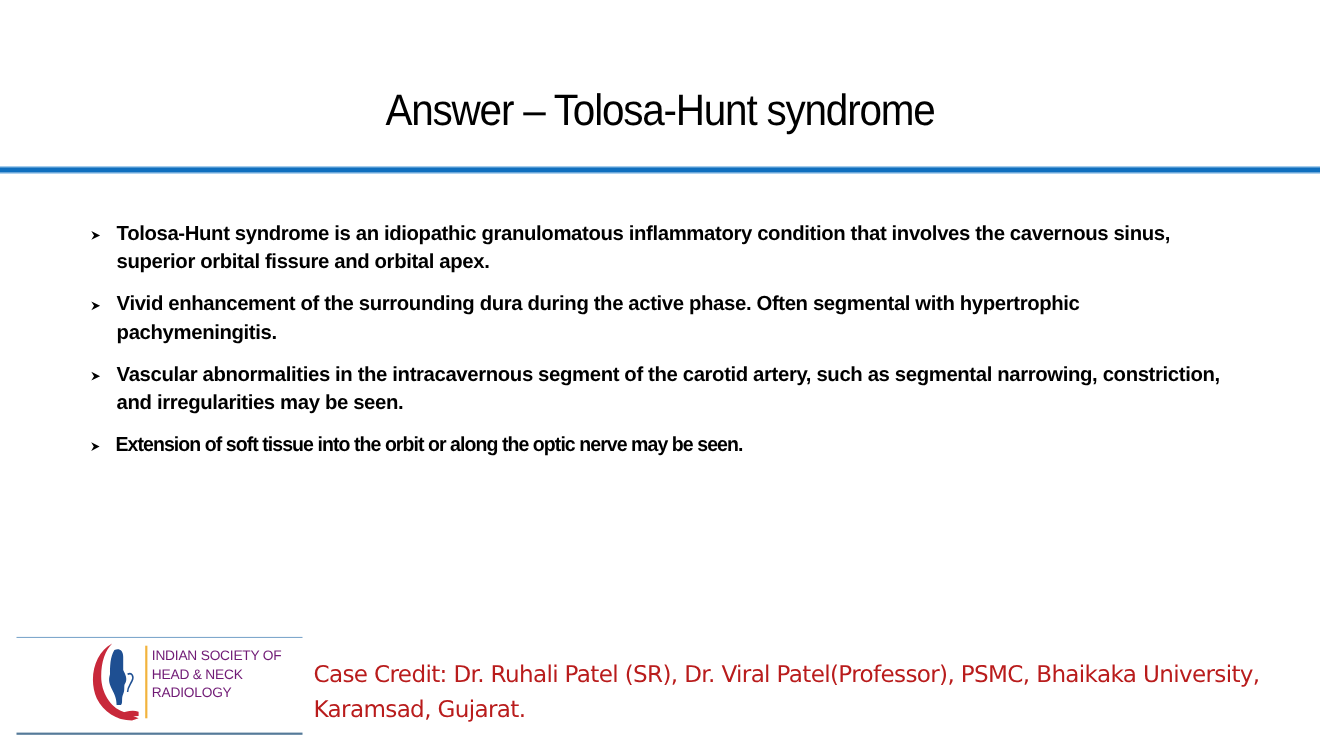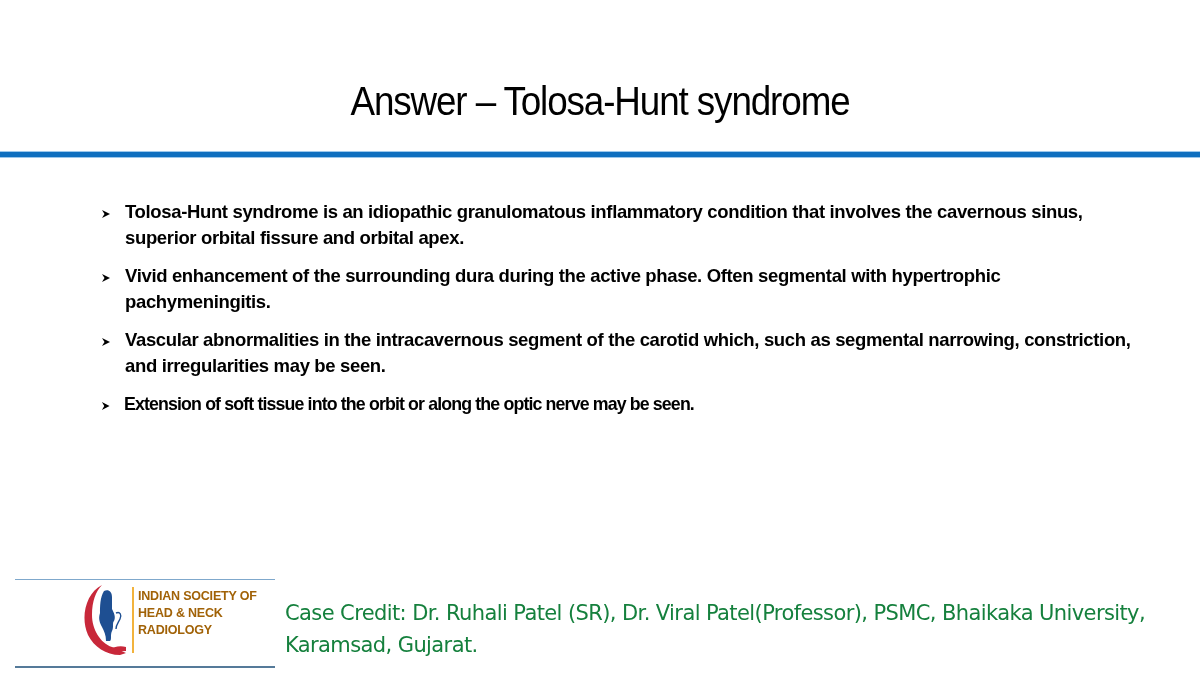--- a/index.html
+++ b/index.html
@@ -51,21 +51,21 @@
       position: absolute;
       bottom: -1px;
       left: 0;
       width: 1200px;
       height: 1px;
       background: #9CC8EC;
     }
     .bullets {
       position: absolute;
       top: 199px;
-      left: 99px;
+      left: 80px;
       width: 1040px;
       margin: 0;
       padding: 0;
       list-style: none;
     }
     .bullet {
       position: relative;
       padding-left: 26px;
       margin-bottom: 12px;
       font-size: 18.5px;
@@ -124,40 +124,40 @@
       top: 4px;
       width: 2px;
       height: 66px;
       background: #F2B33D;
     }
     .logo-text {
       position: absolute;
       left: 56px;
       top: 5px;
       font-family: "Liberation Sans", sans-serif;
-      font-weight: bold;
+      font-weight: normal;
       font-size: 12.5px;
       line-height: 17px;
-      color: #a16207;
+      color: #701a75;
       letter-spacing: -0.2px;
       white-space: nowrap;
     }
     .logo-line {
       display: block;
     }
     .credit {
       position: absolute;
       top: 597px;
       left: 285px;
       width: 880px;
       font-family: "DejaVu Sans", sans-serif;
       font-size: 21px;
       line-height: 32px;
       letter-spacing: -0.6px;
-      color: #15803d;
+      color: #b91c1c;
     }
   </style>
 </head>
 <body>
 
 <div class="slide-title">Answer – Tolosa-Hunt syndrome</div>
 
 <div class="title-rule"></div>
 
 <ul class="bullets">
@@ -170,21 +170,21 @@
   <li class="bullet">
     <svg class="bullet-icon" viewBox="0 0 10 10">
         <path d="M1 1 L9 5 L1 9 L3.5 5 Z" fill="#000"></path>
       </svg>
     <span class="bullet-text"> Vivid enhancement of the surrounding dura during the active phase. Often segmental with hypertrophic pachymeningitis.</span>
   </li>
   <li class="bullet">
     <svg class="bullet-icon" viewBox="0 0 10 10">
         <path d="M1 1 L9 5 L1 9 L3.5 5 Z" fill="#000"></path>
       </svg>
-    <span class="bullet-text"> Vascular abnormalities in the intracavernous segment of the carotid which, such as segmental narrowing, constriction, and irregularities may be seen.</span>
+    <span class="bullet-text"> Vascular abnormalities in the intracavernous segment of the carotid artery, such as segmental narrowing, constriction, and irregularities may be seen.</span>
   </li>
   <li class="bullet narrow">
     <svg class="bullet-icon" viewBox="0 0 10 10">
         <path d="M1 1 L9 5 L1 9 L3.5 5 Z" fill="#000"></path>
       </svg>
     <span class="bullet-text">Extension of soft tissue into the orbit or along the optic nerve may be seen.</span>
   </li>
 </ul>
 
 <div class="footer-rule-top"></div>

